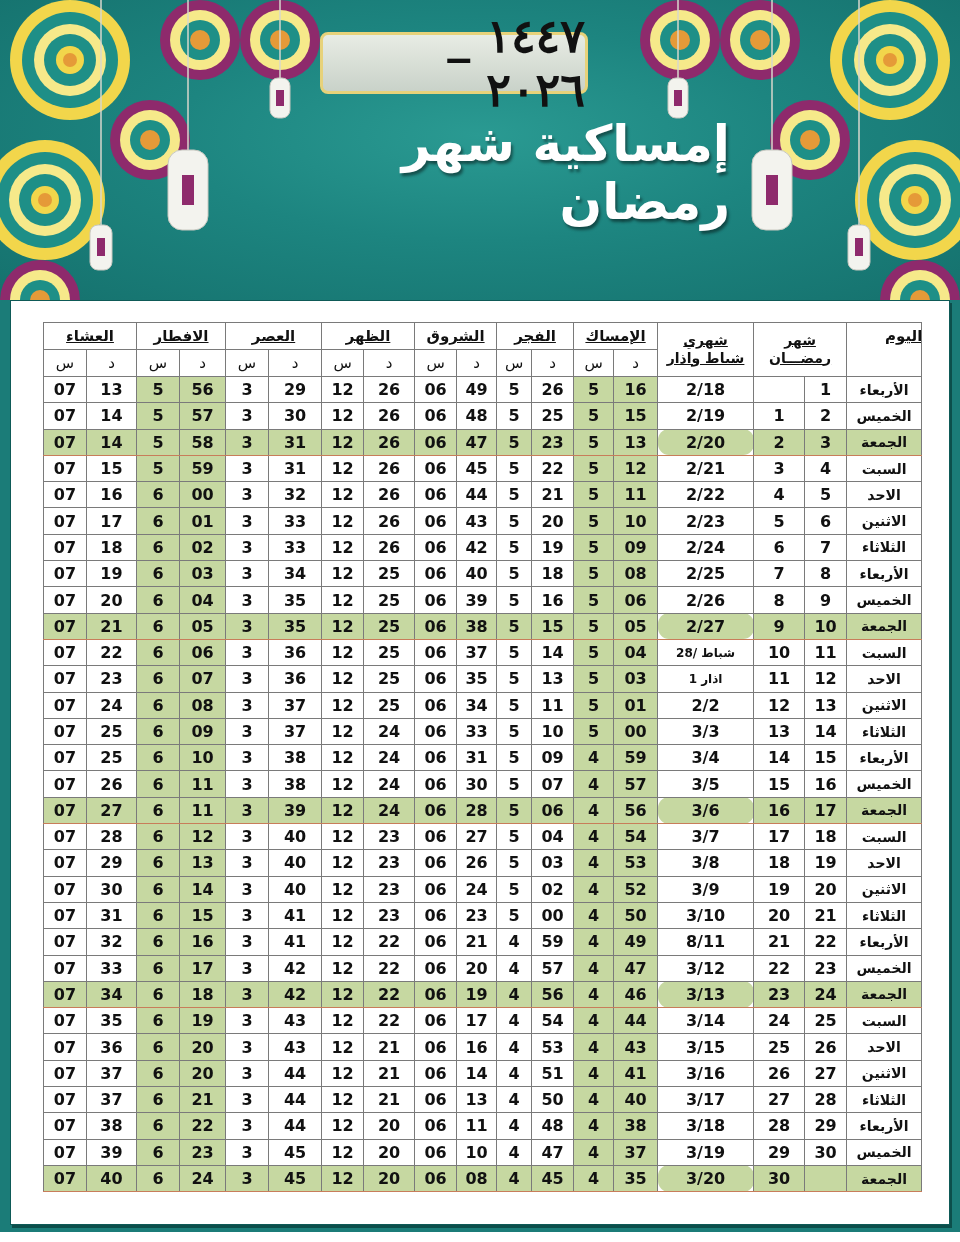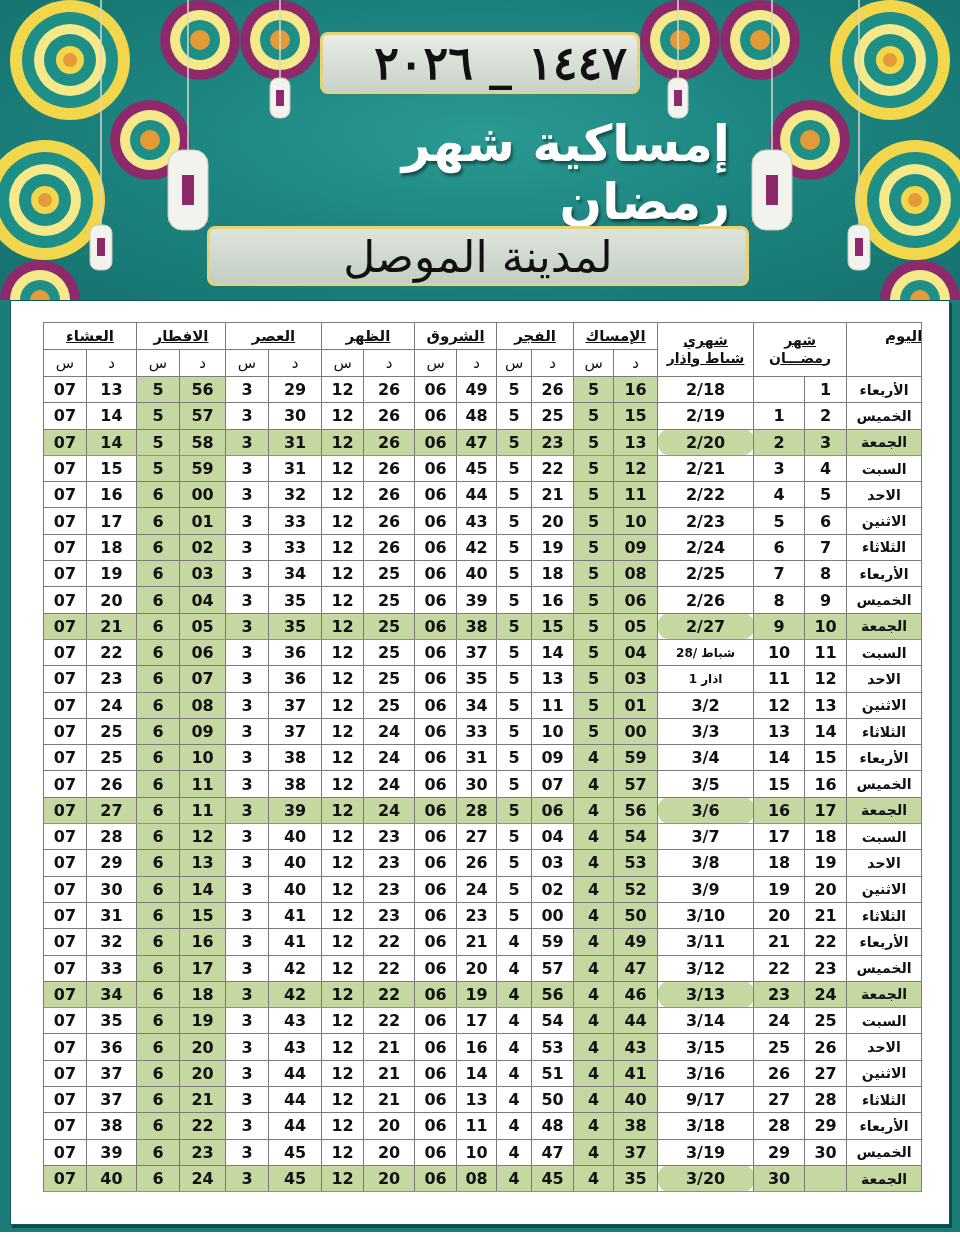--- a/index.html
+++ b/index.html
@@ -9,21 +9,21 @@
   .frame {
     position: absolute; left: 0; top: 0; width: 960px; height: 1232px;
     background: #1b7c78;
   }
   .banner {
     position: absolute; left: 0; top: 0; width: 960px; height: 300px;
     background: radial-gradient(ellipse at 50% 45%, #2a9a92 0%, #1d8580 45%, #15716d 100%);
     overflow: hidden;
   }
   .year-box {
-    position: absolute; left: 320px; top: 32px; width: 320px; height: 62px;
+    position: absolute; left: 320px; top: 32px; width: 268px; height: 62px;
     background: linear-gradient(#e8ece4, #c9d2c9);
     border: 3px solid #e7d27a; border-radius: 8px;
     display: flex; align-items: center; justify-content: center;
     font-family: "DejaVu Serif", serif; font-size: 46px; font-weight: bold; color: #111;
     letter-spacing: 6px; direction: rtl; padding-left: 41px;
   }
   .main-title {
     position: absolute; left: 230px; top: 136px; width: 500px; height: 74px;
     display: flex; align-items: center; justify-content: center;
     font-family: "DejaVu Sans", sans-serif; font-weight: bold; font-size: 50px; color: #ffffff;
@@ -122,21 +122,20 @@
       <line x1="188" y1="0" x2="188" y2="150"></line>
       <line x1="101" y1="0" x2="101" y2="225"></line>
       <line x1="678" y1="0" x2="678" y2="78"></line>
       <line x1="772" y1="0" x2="772" y2="150"></line>
       <line x1="859" y1="0" x2="859" y2="225"></line>
     </g>
   </svg>
 
   <div class="year-box">١٤٤٧ _ ٢٠٢٦</div>
   <div class="main-title">إمساكية شهر رمضان</div>
-  <div class="city-box">لمدينة الموصل</div>
 </div>
 
 <div class="sheet">
   <table class="imsakia">
     <colgroup>
       <col style="width:43px">
         <col style="width:50px">
       <col style="width:43px">
         <col style="width:46px">
       <col style="width:43px">
@@ -437,21 +436,21 @@
           <td class="big">3</td>
           <td>37</td>
           <td>12</td>
           <td>25</td>
           <td>06</td>
           <td>34</td>
           <td>5</td>
           <td>11</td>
           <td class="green big">5</td>
           <td class="green">01</td>
-          <td class="date">3/2</td>
+          <td class="date">2/2</td>
           <td>12</td>
           <td>13</td>
           <td class="day">الاثنين</td>
         </tr>
         <tr>
           <td>07</td>
           <td>25</td>
           <td class="green big">6</td>
           <td class="green">09</td>
           <td class="big">3</td>
@@ -617,21 +616,21 @@
           <td class="big">3</td>
           <td>41</td>
           <td>12</td>
           <td>22</td>
           <td>06</td>
           <td>21</td>
           <td>4</td>
           <td>59</td>
           <td class="green big">4</td>
           <td class="green">49</td>
-          <td class="date">3/11</td>
+          <td class="date">8/11</td>
           <td>21</td>
           <td>22</td>
           <td class="day">الأربعاء</td>
         </tr>
         <tr>
           <td>07</td>
           <td>33</td>
           <td class="green big">6</td>
           <td class="green">17</td>
           <td class="big">3</td>
@@ -737,21 +736,21 @@
           <td class="big">3</td>
           <td>44</td>
           <td>12</td>
           <td>21</td>
           <td>06</td>
           <td>13</td>
           <td>4</td>
           <td>50</td>
           <td class="green big">4</td>
           <td class="green">40</td>
-          <td class="date">9/17</td>
+          <td class="date">3/17</td>
           <td>27</td>
           <td>28</td>
           <td class="day">الثلاثاء</td>
         </tr>
         <tr>
           <td>07</td>
           <td>38</td>
           <td class="green big">6</td>
           <td class="green">22</td>
           <td class="big">3</td>

